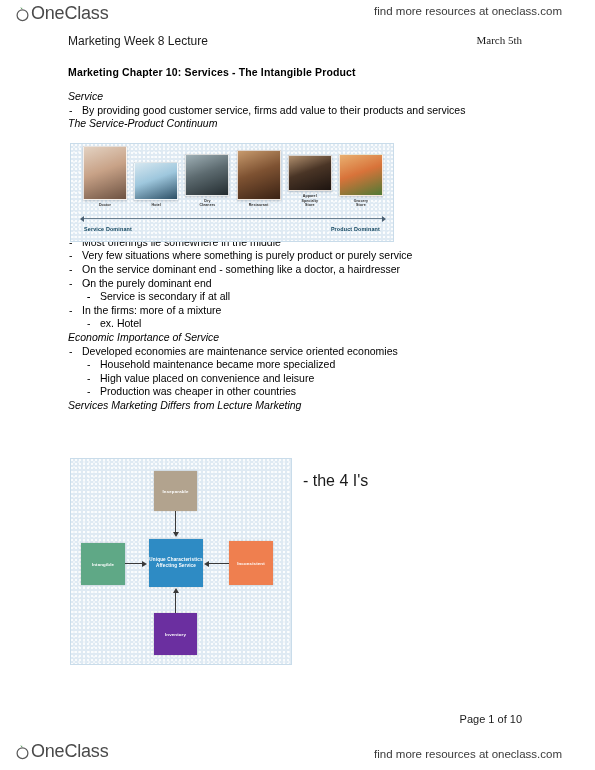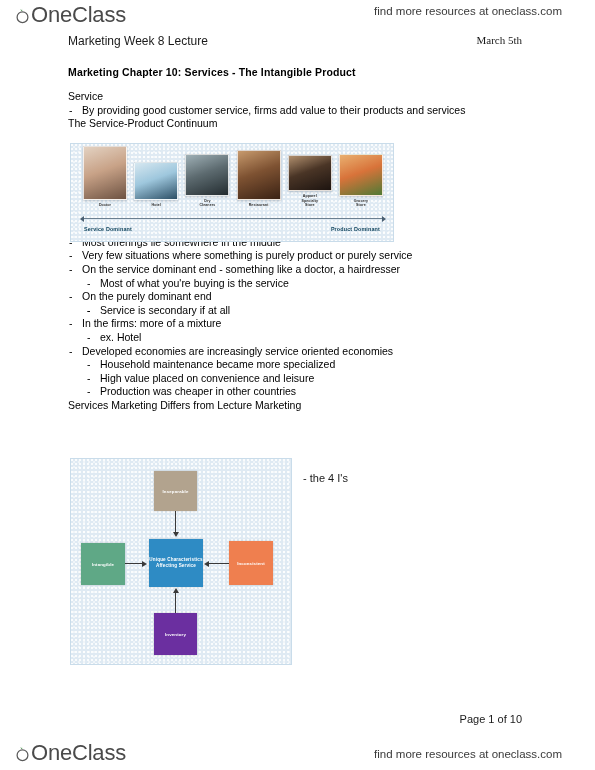--- a/index.html
+++ b/index.html
@@ -16,21 +16,21 @@
     overflow: hidden;
   }
 
   
   .oneclass-logo {
     position: absolute;
     display: flex;
     align-items: center;
     color: #4a4a4a;
     font-family: "Liberation Sans", sans-serif;
-    font-size: 22px;
+    font-size: 18px;
     letter-spacing: -0.2px;
     white-space: nowrap;
   }
   .logo-mark {
     position: relative;
     width: 17px;
     height: 17px;
     margin-right: 0px;
     flex: 0 0 auto;
   }
@@ -73,20 +73,21 @@
     font-size: 10.5px;
     font-weight: bold;
     letter-spacing: 0.15px;
     margin: 0 0 12px 0;
   }
   .plain-line {
     font-size: 10.5px;
     line-height: 13.6px;
     margin: 0;
     white-space: nowrap;
+    font-style: italic;
   }
   ul.b { list-style: none; margin: 0; padding: 0; }
   ul.b li {
     font-size: 10.5px;
     line-height: 13.6px;
     position: relative;
     padding-left: 14px;
     white-space: nowrap;
   }
   ul.b li > .dash {
@@ -211,21 +212,21 @@
   
   #conn-left    { left: 54px; top: 104px; width: 18px; height: 1px; }
   #arrow-left   { left: 71px; top: 101.5px; border-top: 3px solid transparent; border-bottom: 3px solid transparent; border-left: 5px solid #3a3a3a; }
   
   #conn-right   { left: 138px; top: 104px; width: 20px; height: 1px; }
   #arrow-right  { left: 133px; top: 101.5px; border-top: 3px solid transparent; border-bottom: 3px solid transparent; border-right: 5px solid #3a3a3a; }
 
   #fouris-annotation {
     position: absolute;
     left: 303px; top: 472px;
-    font-size: 11px;
+    font-size: 16px;
     color: #1a1a1a;
     white-space: nowrap;
   }
 
   
   #page-number {
     position: absolute;
     right: 73px; top: 713px;
     font-size: 11px;
     color: #1a1a1a;
@@ -270,36 +271,37 @@
 
   <div class="plain-line">The Service-Product Continuum</div>
 
   <div style="height:105px"></div>
 
   <ul class="b" id="continuum-bullets">
       <li><span class="dash">-</span><span>Most offerings lie somewhere in the middle</span></li>
       <li><span class="dash">-</span><span>Very few situations where something is purely product or purely service</span></li>
       <li><span class="dash">-</span><span>On the service dominant end - something like a doctor, a hairdresser</span></li>
       <ul class="b lvl2">
-        <li><span class="dash">-</span><span>Most of what you're buying is the service</span></li>
+        <li><span class="dash">-</span></li>
       </ul>
       <li><span class="dash">-</span><span>On the purely dominant end</span></li>
       <ul class="b lvl2">
         <li><span class="dash">-</span></li>
         <li><span class="dash">-</span><span>Service is secondary if at all</span></li>
       </ul>
       <li><span class="dash">-</span><span>In the firms: more of a mixture</span></li>
       <ul class="b lvl2">
         <li><span class="dash">-</span><span>ex. Hotel</span></li>
       </ul>
     </ul>
 
+  <div class="plain-line">Economic Importance of Service</div>
 
   <ul class="b" id="economic-bullets">
-      <li><span class="dash">-</span><span>Developed economies are increasingly service oriented economies</span></li>
+      <li><span class="dash">-</span><span>Developed economies are maintenance service oriented economies</span></li>
       <ul class="b lvl2">
         <li><span class="dash">-</span><span>Household maintenance became more specialized</span></li>
         <li><span class="dash">-</span><span>High value placed on convenience and leisure</span></li>
         <li><span class="dash">-</span><span>Production was cheaper in other countries</span></li>
       </ul>
     </ul>
 
   <div class="plain-line">Services Marketing Differs from Lecture Marketing</div>
 </div>
 

